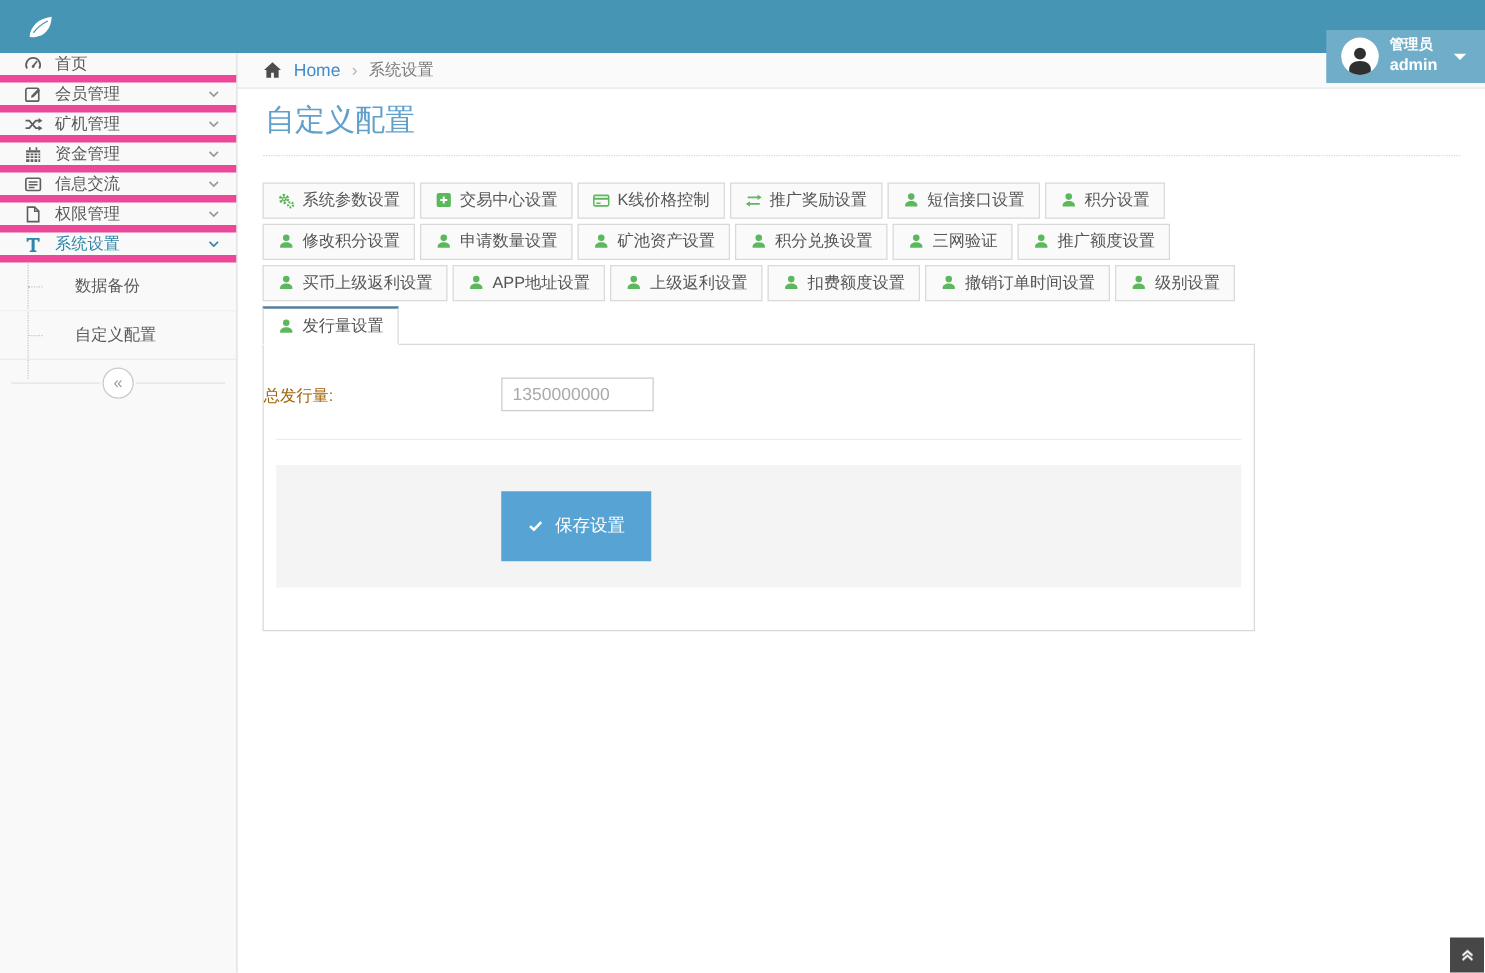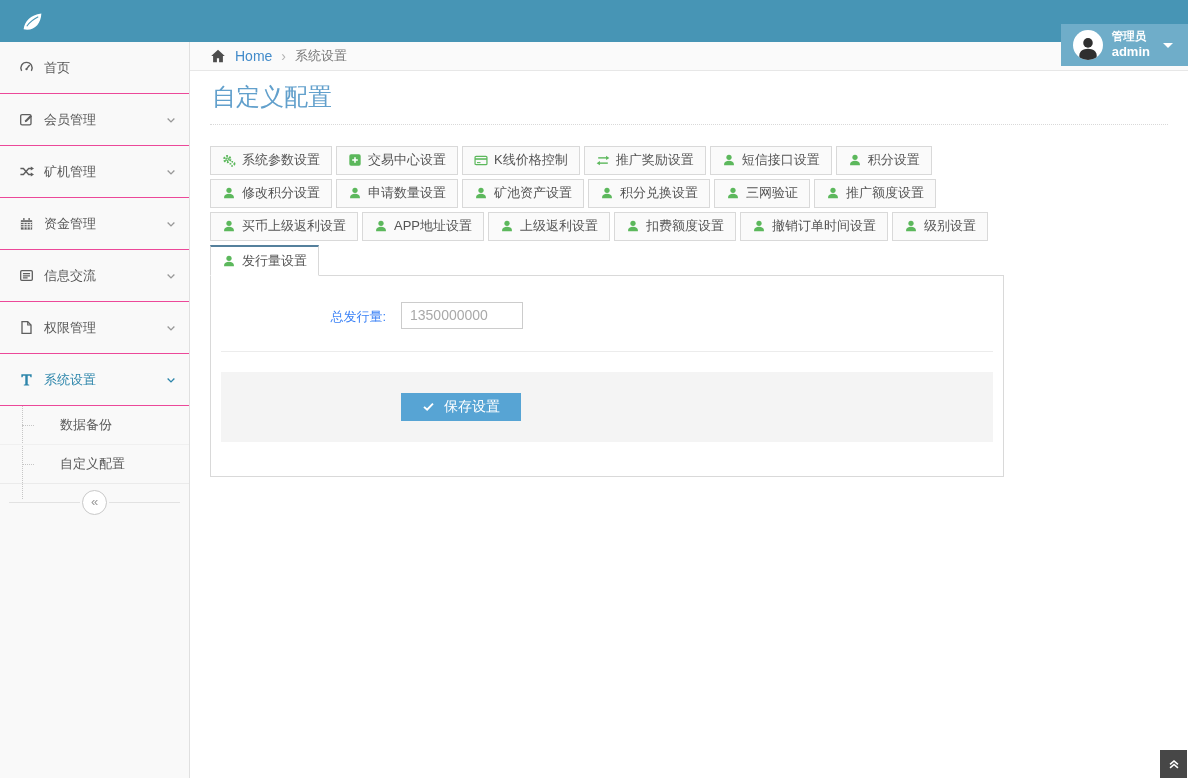--- a/index.html
+++ b/index.html
@@ -17,21 +17,21 @@
   .logo{width:190px;display:flex;align-items:center;padding-left:20px;}
   .user-box{margin-left:auto;height:100%;background:var(--header-user-bg);display:flex;align-items:center;gap:9px;padding:0 15px 0 12px;cursor:pointer;margin-top:24px;}
   .avatar{width:30px;height:30px;border-radius:50%;background:#fff;overflow:hidden;display:flex;align-items:flex-end;justify-content:center;flex:none;}
   .user-text{color:#fff;font-weight:bold;line-height:1.2;}
   .user-role{font-size:11.5px;display:block;}
   .user-name{font-size:13px;display:block;}
   .caret{width:0;height:0;border-left:5px solid transparent;border-right:5px solid transparent;border-top:5px solid #fff;margin-left:4px;}
 
   
   .sidebar{position:fixed;top:42px;left:0;bottom:0;width:190px;background:#f9f9f9;border-right:1px solid #e0e0e0;z-index:10;}
-  .side-item{display:flex;align-items:center;gap:10px;height:52px;padding:0 12px 0 18px;border-bottom:1px solid #ec4899;color:#585858;text-decoration:none;cursor:pointer;}
+  .side-item{display:flex;align-items:center;gap:10px;height:24px;padding:0 12px 0 18px;border-bottom:6px solid #ec4899;color:#585858;text-decoration:none;cursor:pointer;}
   .side-item .ico{width:16px;color:#5f5f5f;}
   .side-item .chev{margin-left:auto;color:#999;width:12px;}
   .side-item.active{color:var(--sidebar-active);}
   .side-item.active .ico,.side-item.active .chev{color:var(--sidebar-active);}
   .submenu{position:relative;border-bottom:1px solid #ebebeb;}
   .submenu::before{content:"";position:absolute;left:22px;top:0;bottom:-16px;border-left:1px dotted #c6c6c6;}
   .sub-item{position:relative;display:block;padding:10px 0 10px 60px;color:#5a5a5a;text-decoration:none;border-bottom:1px solid #f0f0f0;cursor:pointer;}
   .sub-item:last-child{border-bottom:none;}
   .sub-item::before{content:"";position:absolute;left:22px;top:50%;width:12px;border-top:1px dotted #c6c6c6;}
   .collapse-row{display:flex;align-items:center;height:32px;padding:0 9px;margin-top:2px;}
@@ -52,25 +52,25 @@
   
   .tabs{width:794px;display:flex;flex-wrap:wrap;align-items:flex-end;gap:4px;position:relative;z-index:2;margin-bottom:-1px;}
   .tab{display:inline-flex;align-items:center;gap:6px;height:29px;padding:0 11px;border:1px solid #d9d9d9;background:#fafafa;color:#555;font-size:13px;text-decoration:none;white-space:nowrap;cursor:pointer;text-align:center;}
   .tab .ico{width:14px;color:var(--tab-icon-green);}
   .tab.active{height:31px;background:#fff;border-top:2px solid var(--active-tab-border);border-bottom:1px solid #fff;position:relative;z-index:3;}
 
   
   .panel{width:794px;border:1px solid #d9d9d9;background:#fff;position:relative;z-index:1;}
   .panel-body{padding-top:26px;}
   .form-row{display:flex;margin-bottom:1px;}
-  .form-label{width:175px;text-align:right;color:#3b82f6;line-height:29px;font-size:13px;flex:none;}
+  .form-label{width:175px;color:#a16207;line-height:29px;font-size:13px;flex:none;}
   .form-input{margin-left:15px;width:122px;height:27px;border:1px solid #ccc;padding:0 8px;font-size:14px;color:#a9a9a9;font-family:inherit;background:#fff;}
   .form-hr{border:none;border-top:1px solid #ececec;margin:20px 10px 0;}
   .form-actions{margin:20px 10px 34px;background:#f4f4f4;padding:21px 0 21px 180px;}
-  .save-btn{display:inline-flex;align-items:center;gap:9px;height:28px;padding:0 21px;background:var(--save-button-bg);border:none;color:#fff;font-size:14px;font-family:inherit;cursor:pointer;}
+  .save-btn{display:inline-flex;align-items:center;gap:9px;height:56px;padding:0 21px;background:var(--save-button-bg);border:none;color:#fff;font-size:14px;font-family:inherit;cursor:pointer;}
 
   
   .scroll-top{position:fixed;right:1px;bottom:0;width:27px;height:28px;background:#474747;border:none;display:flex;align-items:center;justify-content:center;cursor:pointer;padding:0;}
   .stray-dot{position:fixed;left:2px;top:564px;color:#555;font-size:12px;}
 </style>
 </head>
 <body>
 
 <header class="header">
   <div class="logo">

